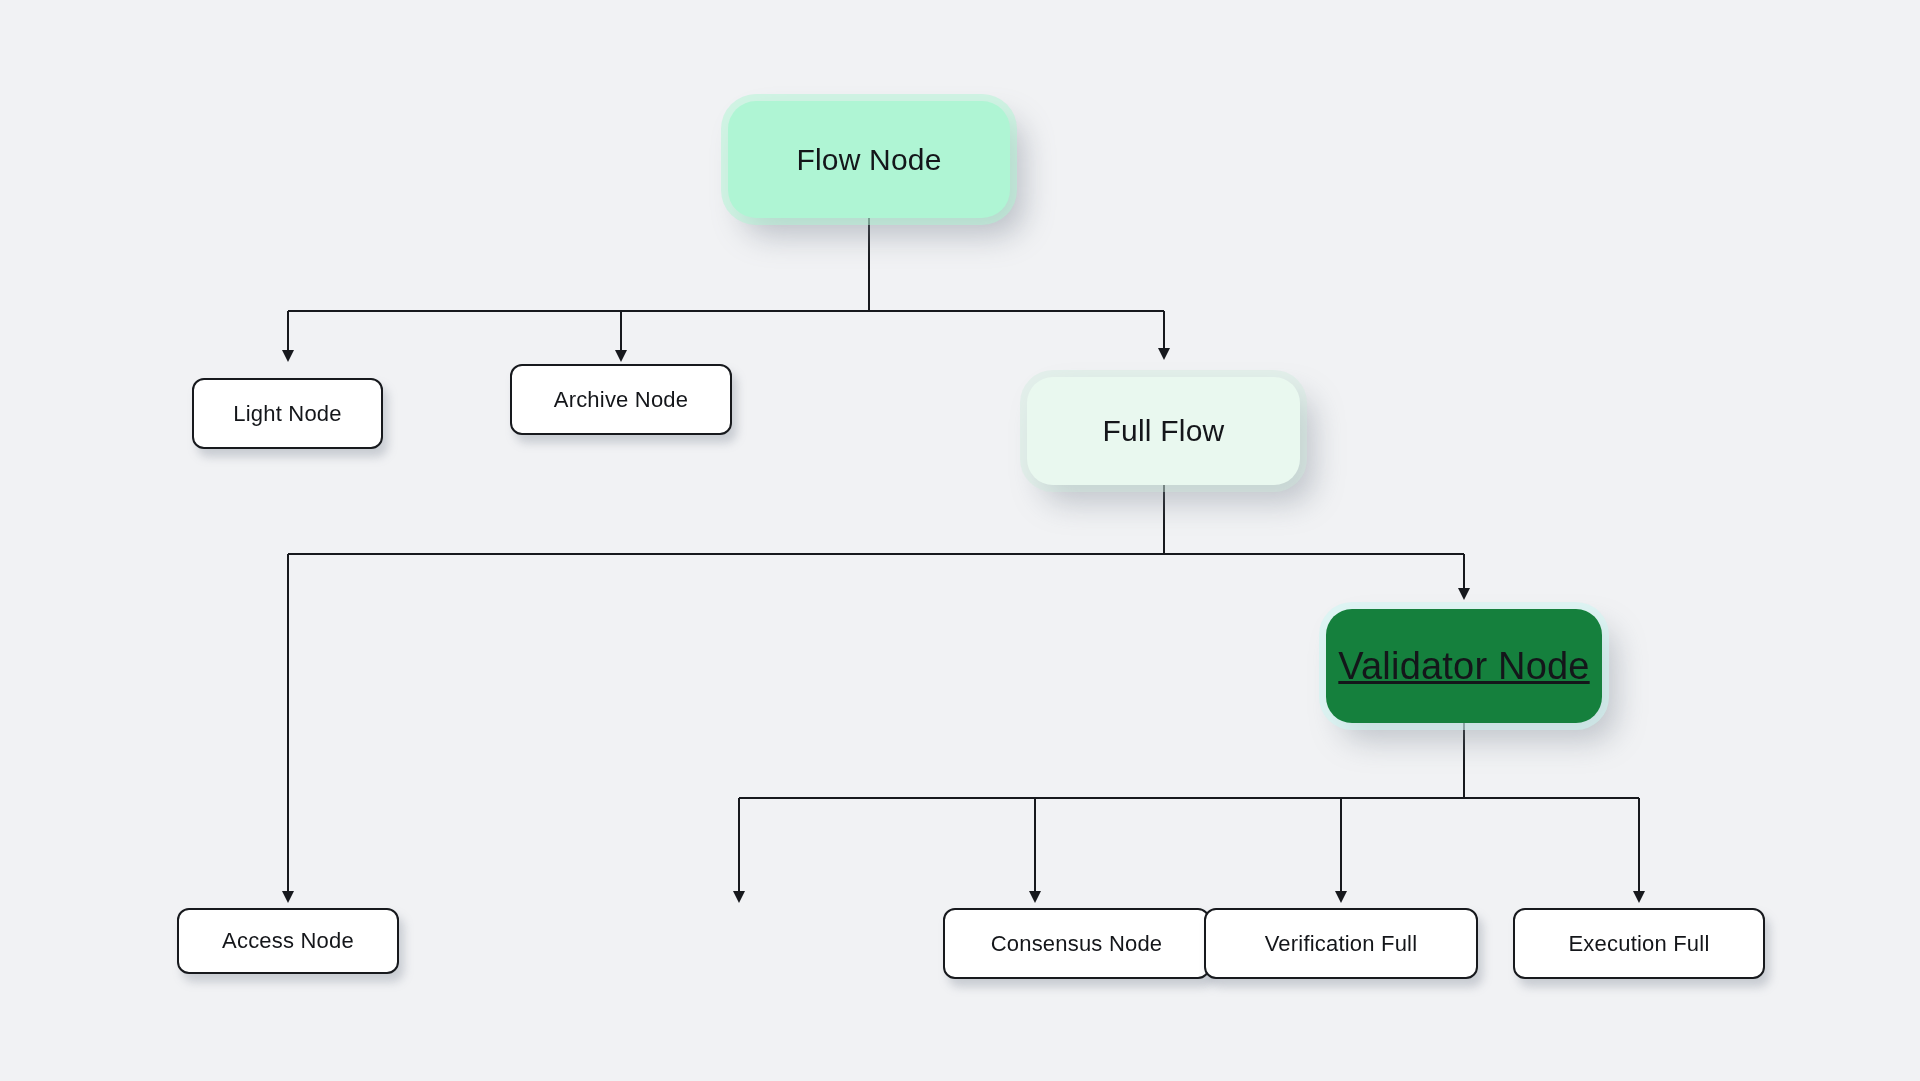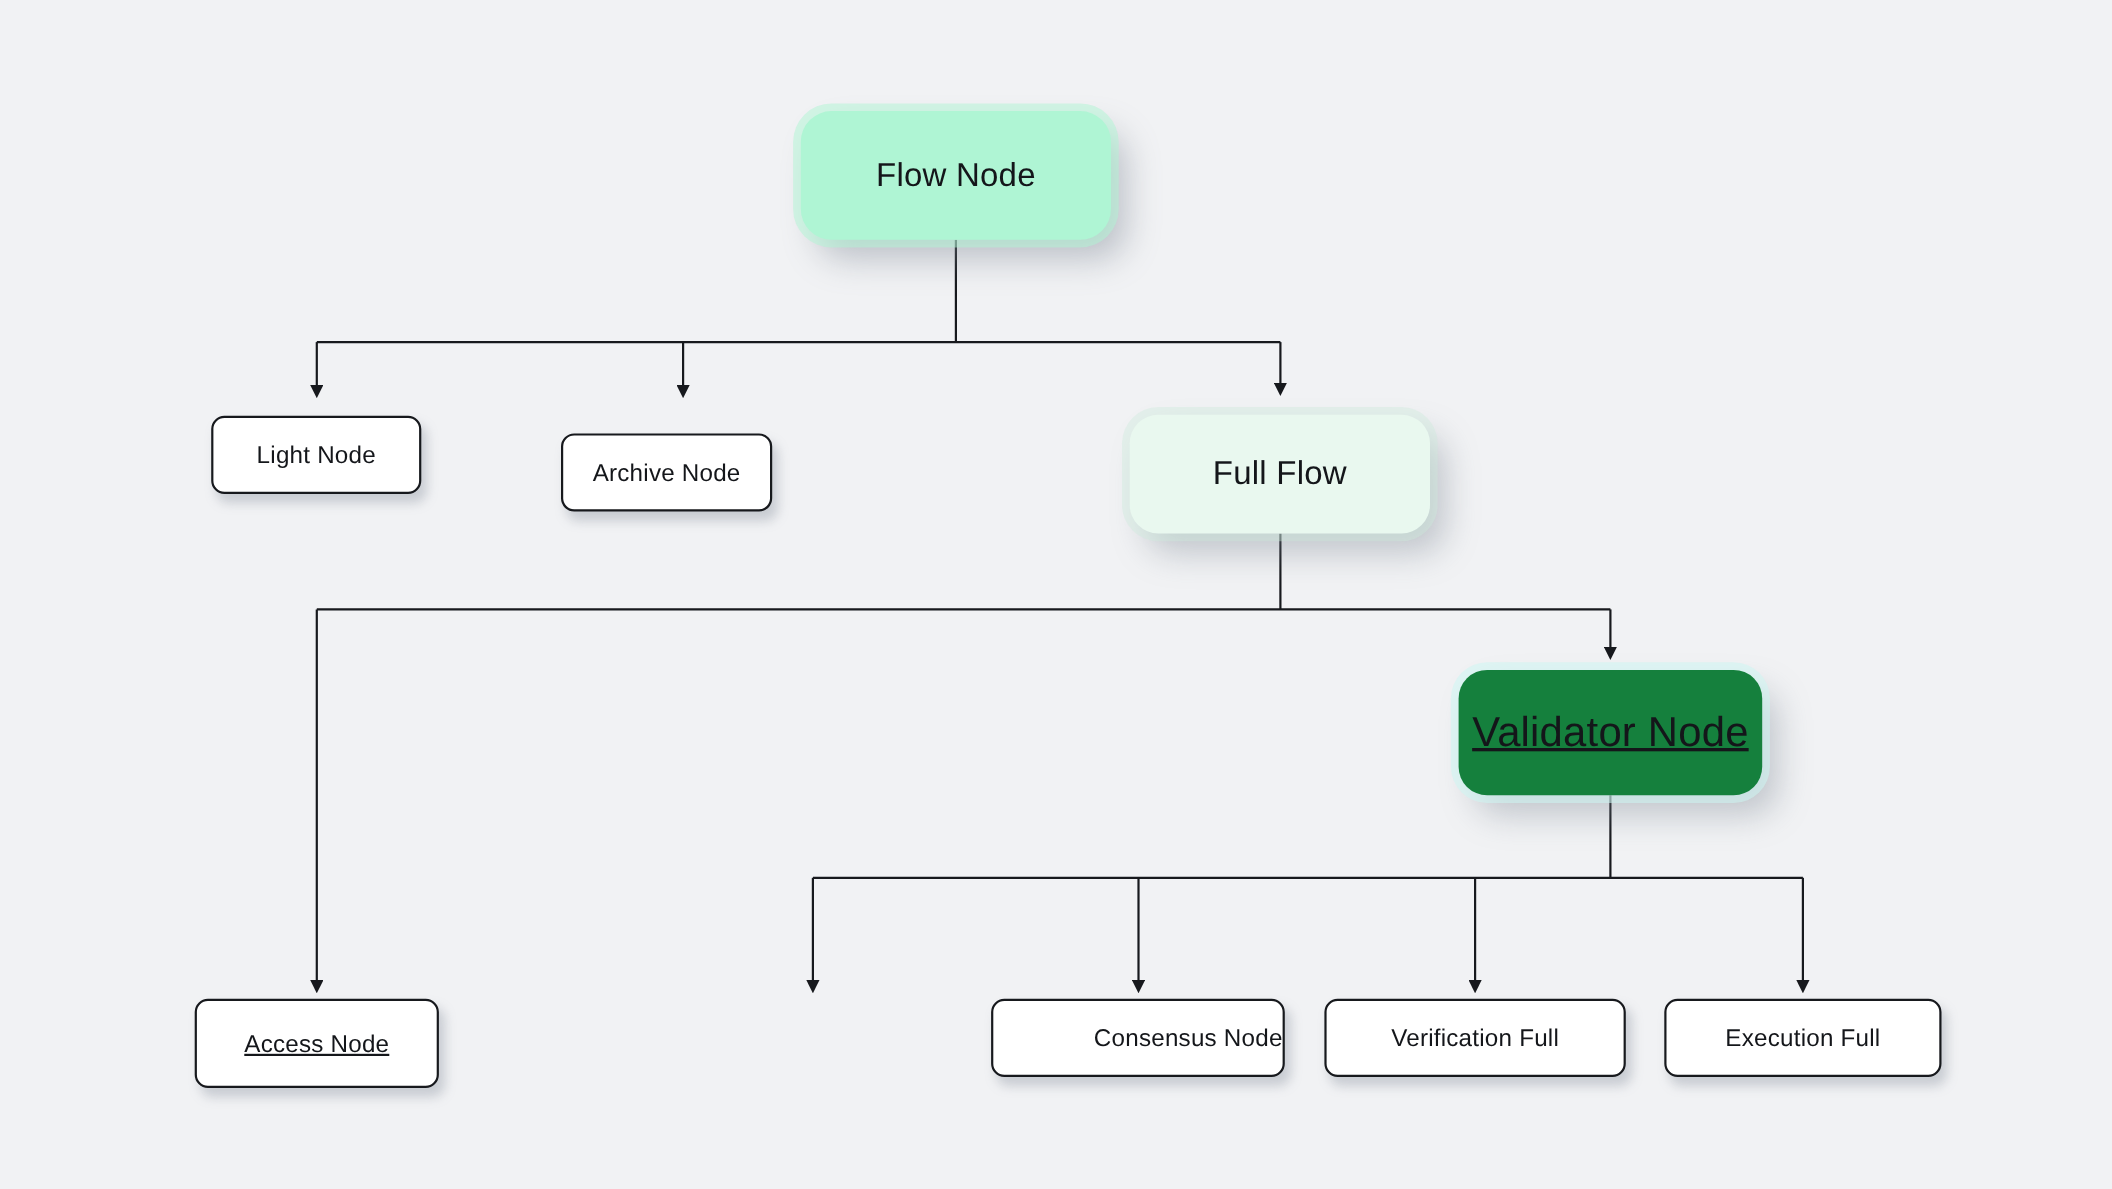--- a/index.html
+++ b/index.html
@@ -61,26 +61,26 @@
     background: #15803d;
     border-radius: 26px;
     font-size: 38px;
     box-shadow: 0 0 0 7px rgba(205,245,242,0.55), 14px 18px 30px rgba(127,136,148,0.42);
     text-decoration: underline;
   }
 
   
   #n-flow        { left:  728px; top: 101px; width: 282px; height: 117px; }
   #n-light       { left:  192px; top: 378px; width: 191px; height:  71px; }
-  #n-archive     { left:  510px; top: 394px; width: 192px; height:  71px; }
+  #n-archive     { left:  510px; top: 364px; width: 222px; height:  71px; }
   #n-full        { left: 1027px; top: 377px; width: 273px; height: 108px; }
   #n-validator   { left: 1326px; top: 609px; width: 276px; height: 114px; }
-  #n-access      { left:  177px; top: 908px; width: 222px; height:  81px; text-decoration: underline; }
+  #n-access      { left:  177px; top: 908px; width: 222px; height:  66px; }
   #n-collection  { left:  611px; top: 908px; width: 255px; height:  71px; }
-  #n-consensus   { left:  901px; top: 908px; width: 267px; height:  71px; justify-content: flex-end; }
+  #n-consensus   { left:  943px; top: 908px; width: 267px; height:  71px; }
   #n-verification{ left: 1204px; top: 908px; width: 274px; height:  71px; }
   #n-execution   { left: 1513px; top: 908px; width: 252px; height:  71px; }
 </style>
 </head>
 <body>
 
 <div class="canvas">
 
   <svg class="connectors" viewBox="0 0 1920 1081" xmlns="http://www.w3.org/2000/svg">
     <defs>

